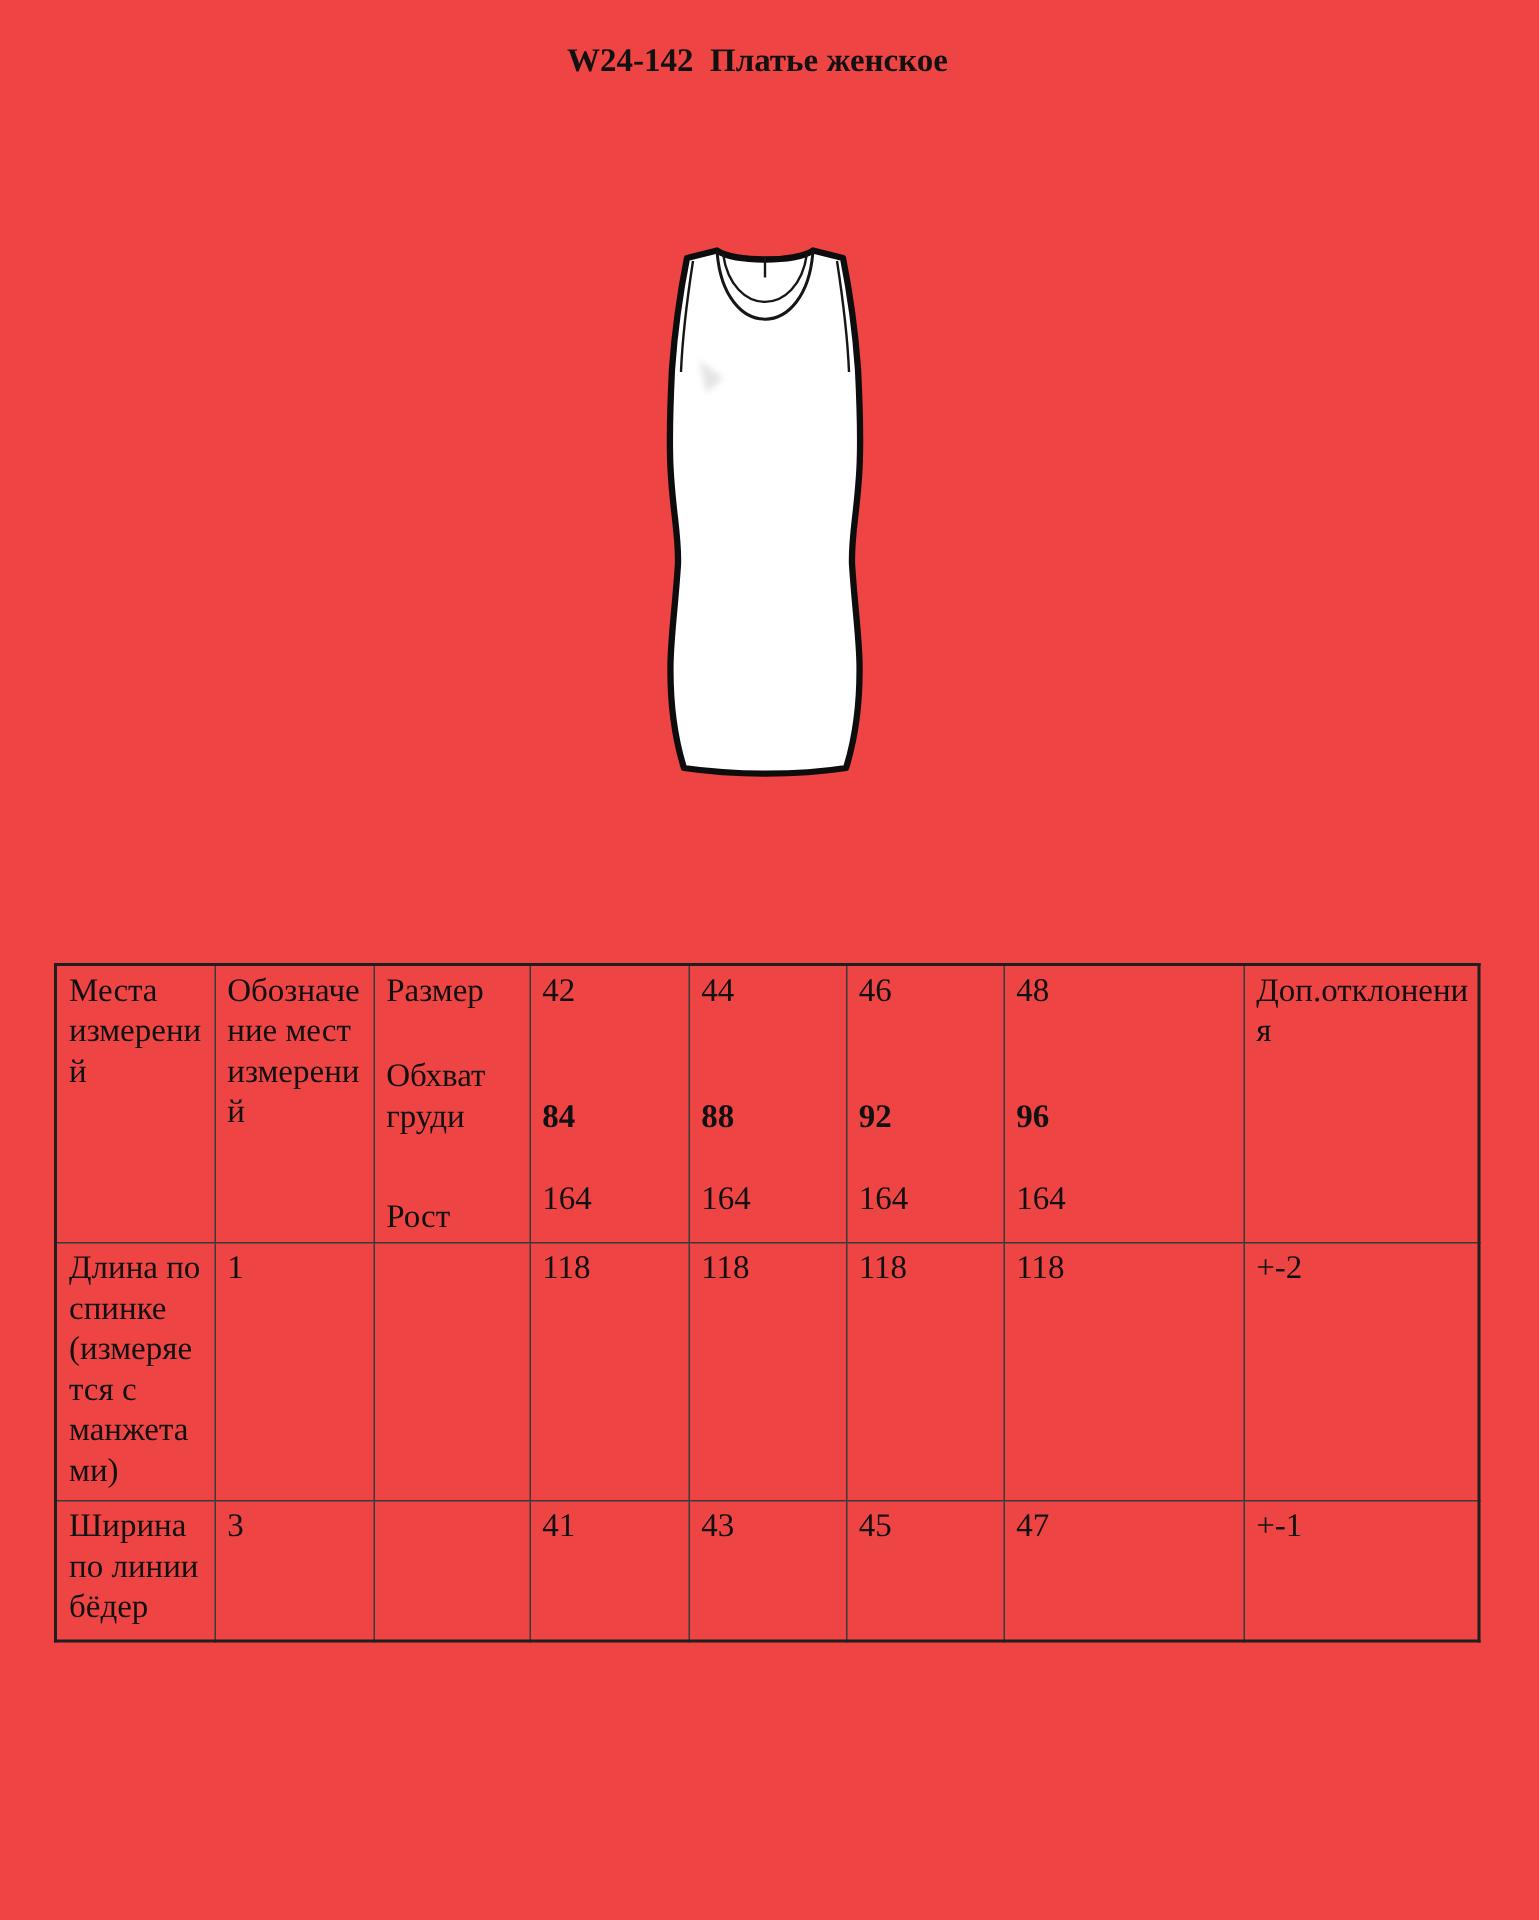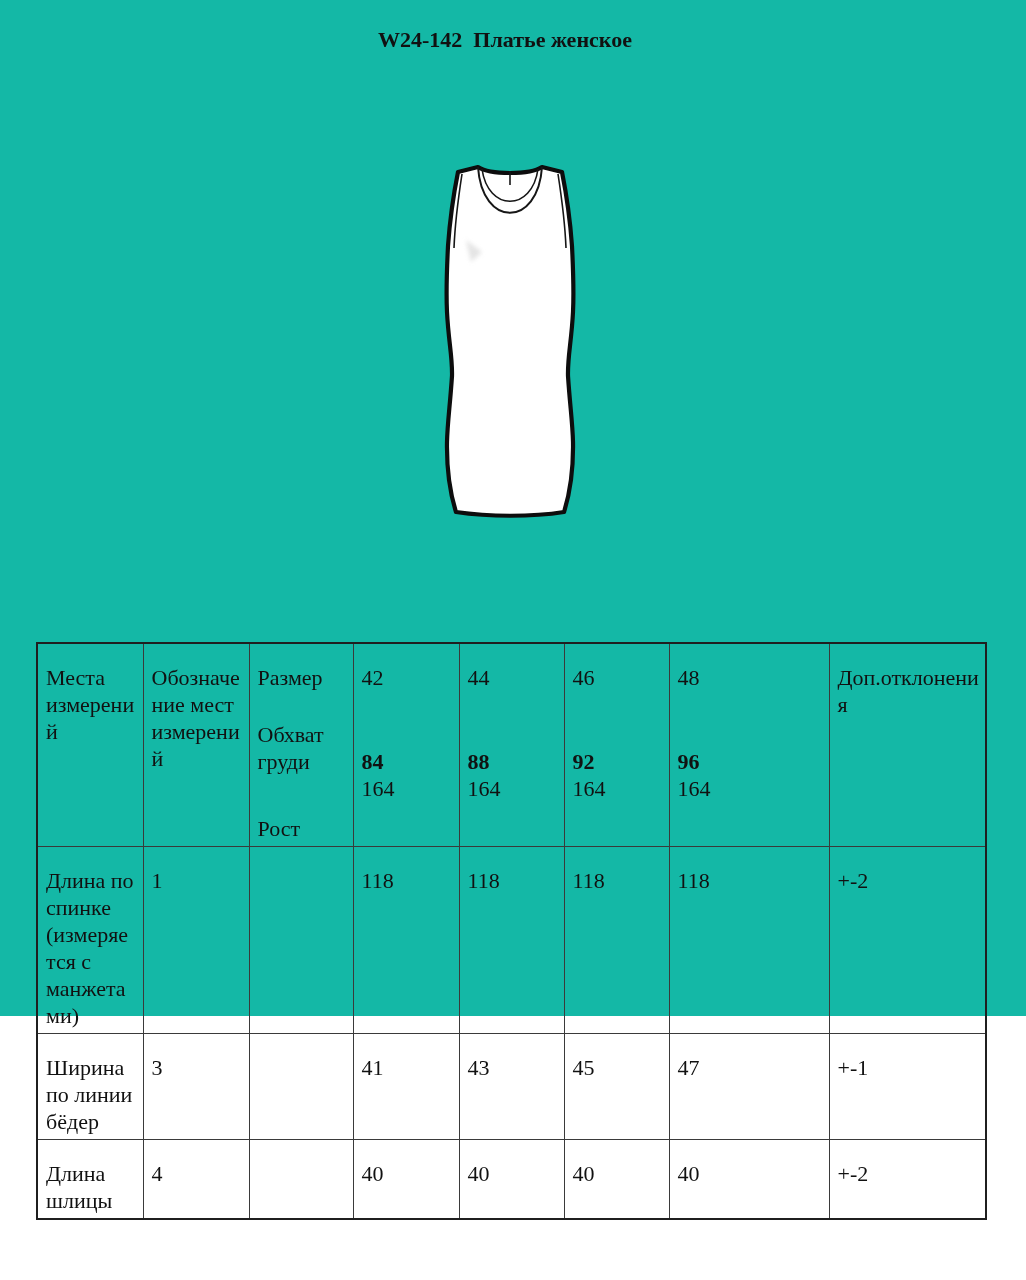--- a/index.html
+++ b/index.html
@@ -4,21 +4,21 @@
 <style>
   * { margin: 0; padding: 0; box-sizing: border-box; }
   html, body {
     width: 1026px; height: 1280px;
     background: #ffffff;
     font-family: "Liberation Serif", "DejaVu Serif", serif;
     color: #111;
     position: relative;
     overflow: hidden;
   }
-  .page { position: absolute; inset: 0; width: 1026px; height: 1016px; background: #14b8a6; }
+  .page { position: absolute; inset: 0; width: 1026px; height: 1280px; background: #ef4444; }
 
   
   .title-block {
     position: absolute;
     top: 26px; left: 0;
     width: 1010px;
     text-align: center;
   }
   .title-line {
     font-weight: bold;
@@ -40,30 +40,30 @@
     left: 36px; top: 642px;
     width: 949px;
     border-collapse: collapse;
     table-layout: fixed;
     font-size: 22px;
     line-height: 27px;
   }
   table.meas td {
     border: 1.6px solid #3a3a3a;
     vertical-align: top;
-    padding: 20px 6px 4px 8px;
+    padding: 2px 6px 4px 8px;
     overflow-wrap: break-word;
     word-break: break-word;
   }
   table.meas { border: 2px solid #1f1f1f; }
 
   .hdr-chest  { margin-top: 30px; }
   .hdr-rost   { margin-top: 40px; }
   .size-chest { margin-top: 57px; font-weight: bold; }
-  .size-height{ }
+  .size-height{ margin-top: 28px; }
 </style>
 </head>
 <body>
 
 <div class="page">
 
   <div class="title-block">
     <div class="title-line">W24-142  Платье женское</div>
   </div>
 
@@ -163,26 +163,16 @@
         <td>Ширина по линии бёдер</td>
         <td>3</td>
         <td></td>
         <td>41</td>
         <td>43</td>
         <td>45</td>
         <td>47</td>
         <td>+-1</td>
       </tr>
 
-      <tr style="height:67px">
-        <td>Длина шлицы</td>
-        <td>4</td>
-        <td></td>
-        <td>40</td>
-        <td>40</td>
-        <td>40</td>
-        <td>40</td>
-        <td>+-2</td>
-      </tr>
     </tbody>
   </table>
 
 </div>
 
 </body></html>

